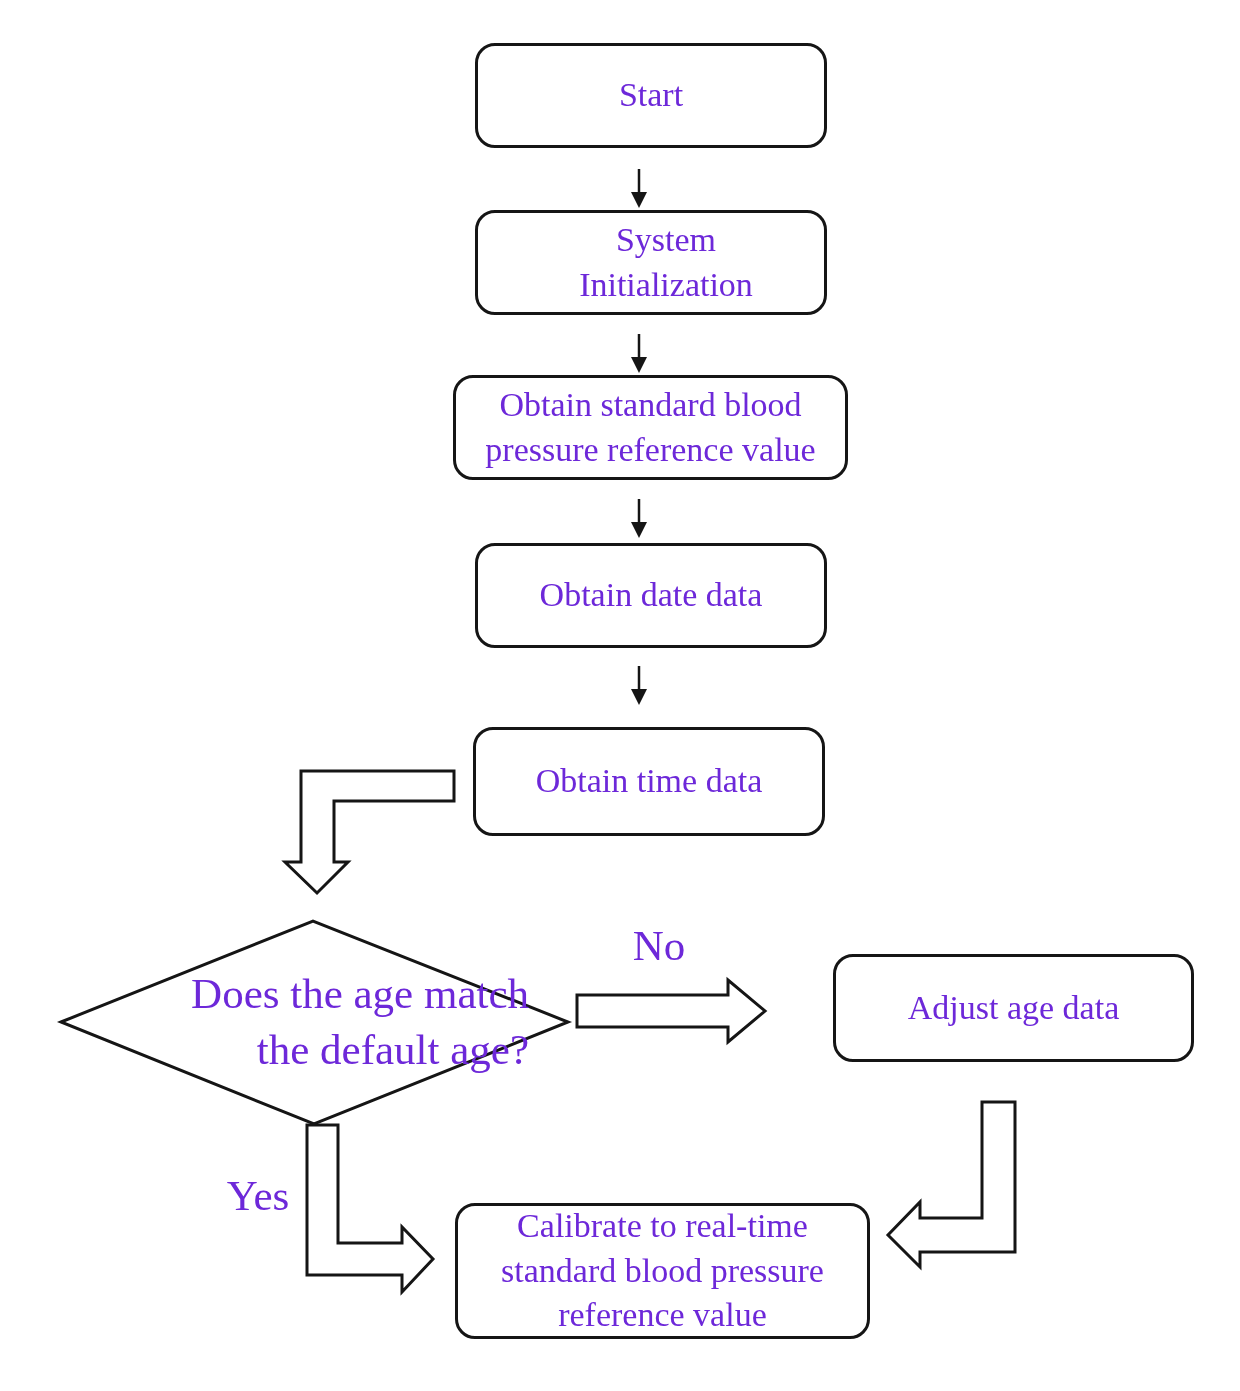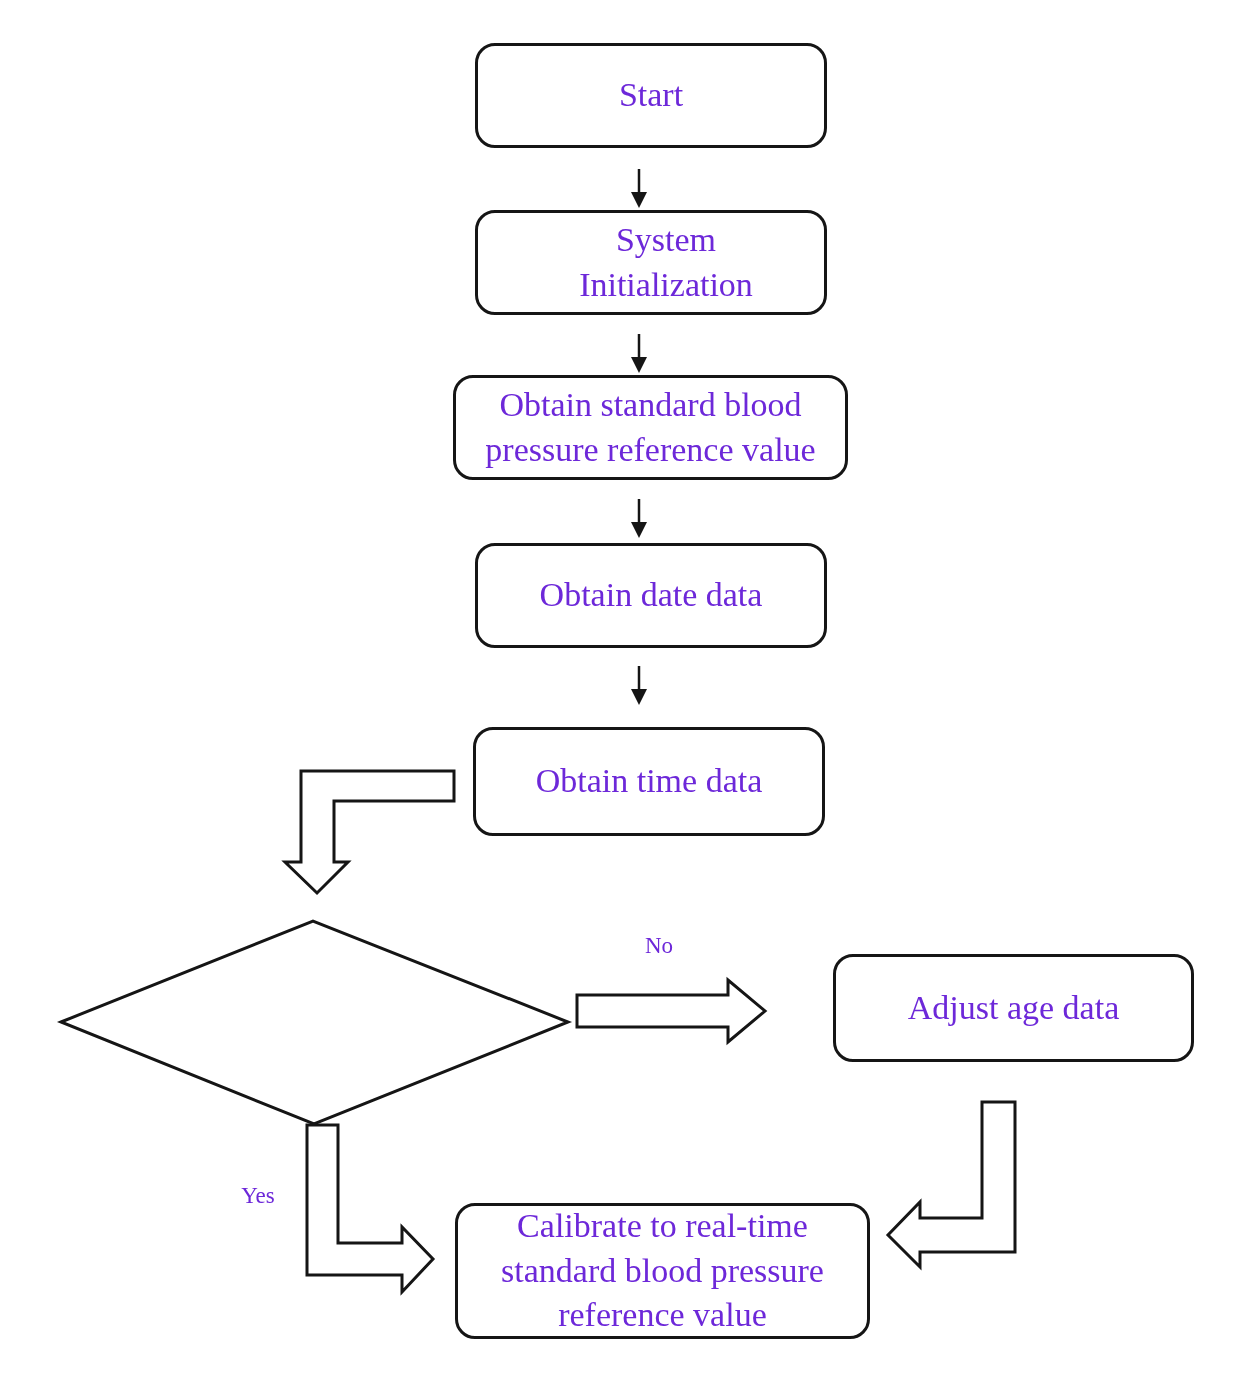--- a/index.html
+++ b/index.html
@@ -33,21 +33,21 @@
     align-items: center;
     justify-content: center;
     text-align: center;
     font-size: 34px;
     line-height: 1.32;
     white-space: pre-line;
   }
   .free-label {
     position: absolute;
     transform: translate(-50%, -50%);
-    font-size: 23px;
+    font-size: 43px;
     line-height: 1.3;
     text-align: right;
     white-space: pre-line;
   }
   .diamond-label {
     width: 430px;
   }
   
   .n-start        { left: 475px; top:   43px; width: 352px; height: 105px; }
   .n-system       { left: 475px; top:  210px; width: 352px; height: 105px; padding-left: 30px; }
@@ -106,18 +106,20 @@
   <div class="node n-obtain-date">Obtain date data</div>
 
   <div class="node n-obtain-time">Obtain time data</div>
 
   <div class="node n-adjust-age">Adjust age data</div>
 
   <div class="node n-calibrate">Calibrate to real-time
 standard blood pressure
 reference value</div>
 
+  <div class="free-label diamond-label l-decision">Does the age match
+the default age?</div>
 
   <div class="free-label l-no">No</div>
 
   <div class="free-label l-yes">Yes</div>
 
 </div>
 
 </body></html>

